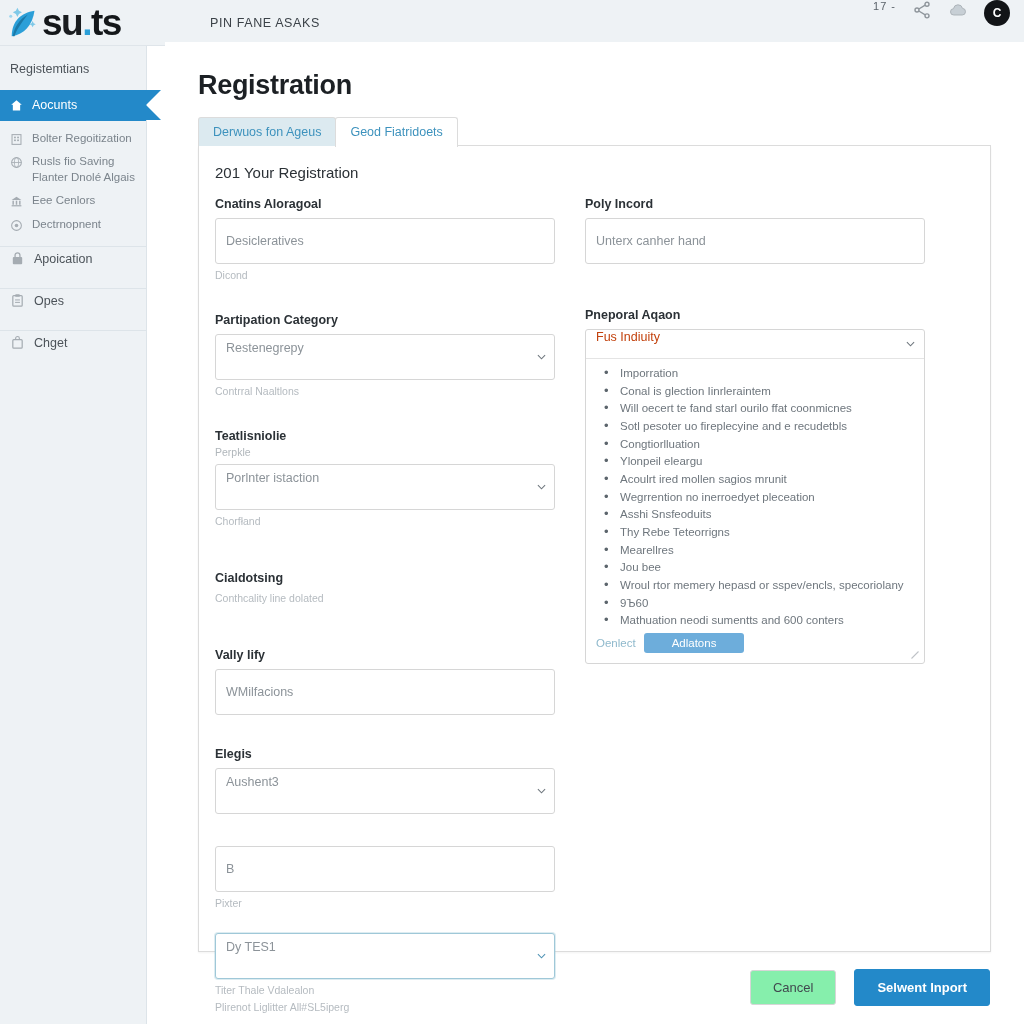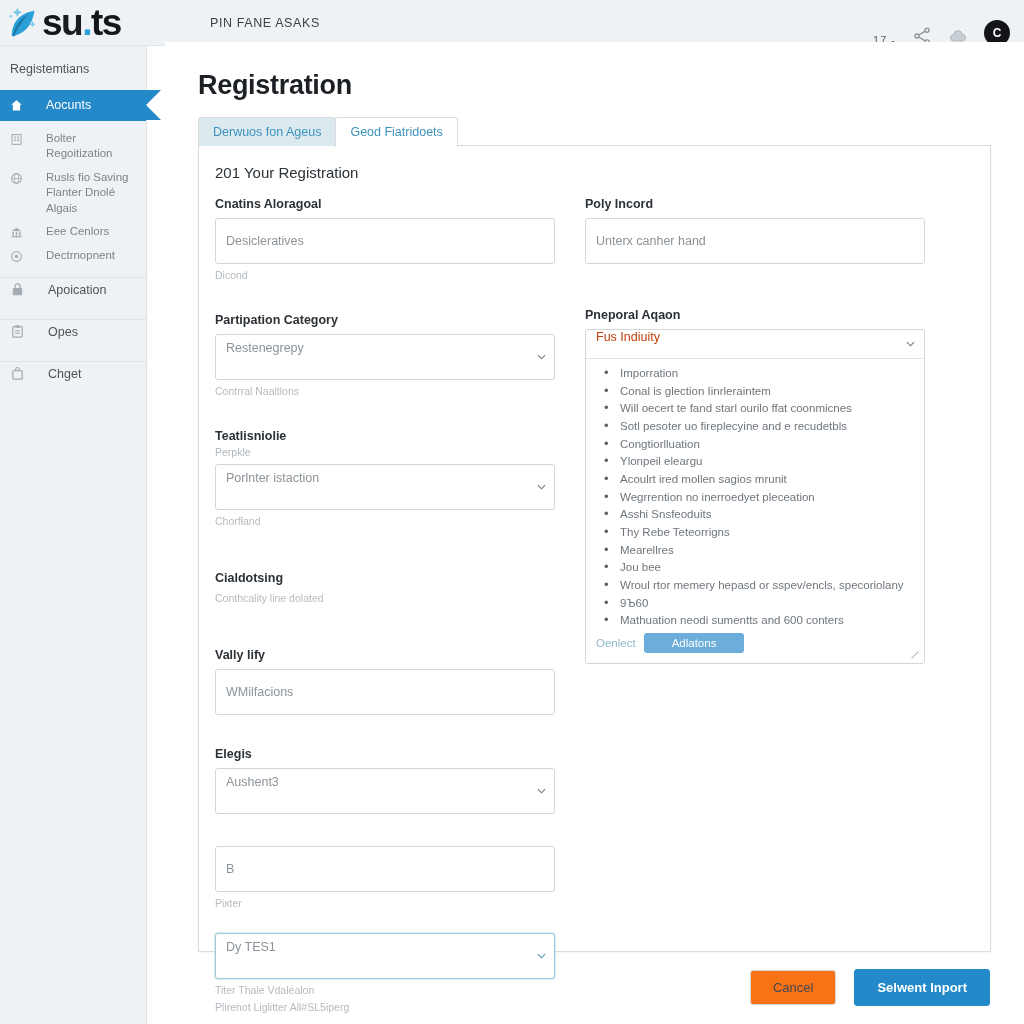--- a/index.html
+++ b/index.html
@@ -38,21 +38,21 @@
     white-space: nowrap;
   }
   .brand-text .b-u { color: #1a1d20; }
   .brand-text .b-dot { color: #2b9fd8; }
   .topbar-title {
     font-size: 12.5px; color: #3b4248; letter-spacing: 0.6px;
     margin-left: 14px; font-weight: normal; white-space: nowrap;
   }
   .topbar-right {
     position: absolute; right: 8px; top: 0; height: 46px;
-    display: flex; align-items: flex-end; gap: 16px;
+    display: flex; align-items: flex-start; gap: 16px;
   }
   .topbar-count {
     font-size: 11px; color: #5a6269; letter-spacing: 1px;
   }
   .tb-icon { width: 20px; height: 20px; display: block; opacity: .72; }
   .avatar {
     width: 26px; height: 26px; border-radius: 50%;
     background: #121417; color: #ffffff;
     display: flex; align-items: center; justify-content: center;
     font-size: 12px; font-weight: bold;
@@ -64,21 +64,21 @@
     position: absolute; left: 0; top: 46px;
     width: 147px; height: 978px;
     background: #eef2f5;
     border-right: 1px solid #dde4e9;
   }
   .sidebar-title {
     font-size: 12.5px; color: #4c5359;
     padding: 16px 0 14px 10px;
   }
   .nav-item {
-    display: flex; align-items: flex-start; gap: 23px;
+    display: flex; align-items: flex-start; gap: 9px;
     padding: 4px 10px 4px 10px;
     font-size: 11.5px; color: #7b848c;
     line-height: 1.35;
     cursor: pointer;
     min-height: 22px;
   }
   .nav-item .ico {
     width: 13px; height: 13px; flex: 0 0 13px; margin-top: 2px;
     display: block; opacity: .75;
   }
@@ -240,21 +240,21 @@
   .footer {
     display: flex; justify-content: flex-end; align-items: center;
     gap: 18px; padding: 17px 1px 0 0;
   }
   .btn {
     font-size: 13px; border-radius: 3px; cursor: pointer;
     font-family: "Liberation Sans", sans-serif;
     padding: 9px 22px;
   }
   .btn-cancel {
-    background: #f97316; color: #41484e; border: 1px solid #d6d6d6;
+    background: #86efac; color: #41484e; border: 1px solid #d6d6d6;
   }
   .btn-primary {
     background: #2389c9; color: #ffffff; border: 1px solid #2389c9;
     font-weight: bold; padding: 10px 22px;
   }
 </style>
 </head>
 <body>
 
 <div id="app">

